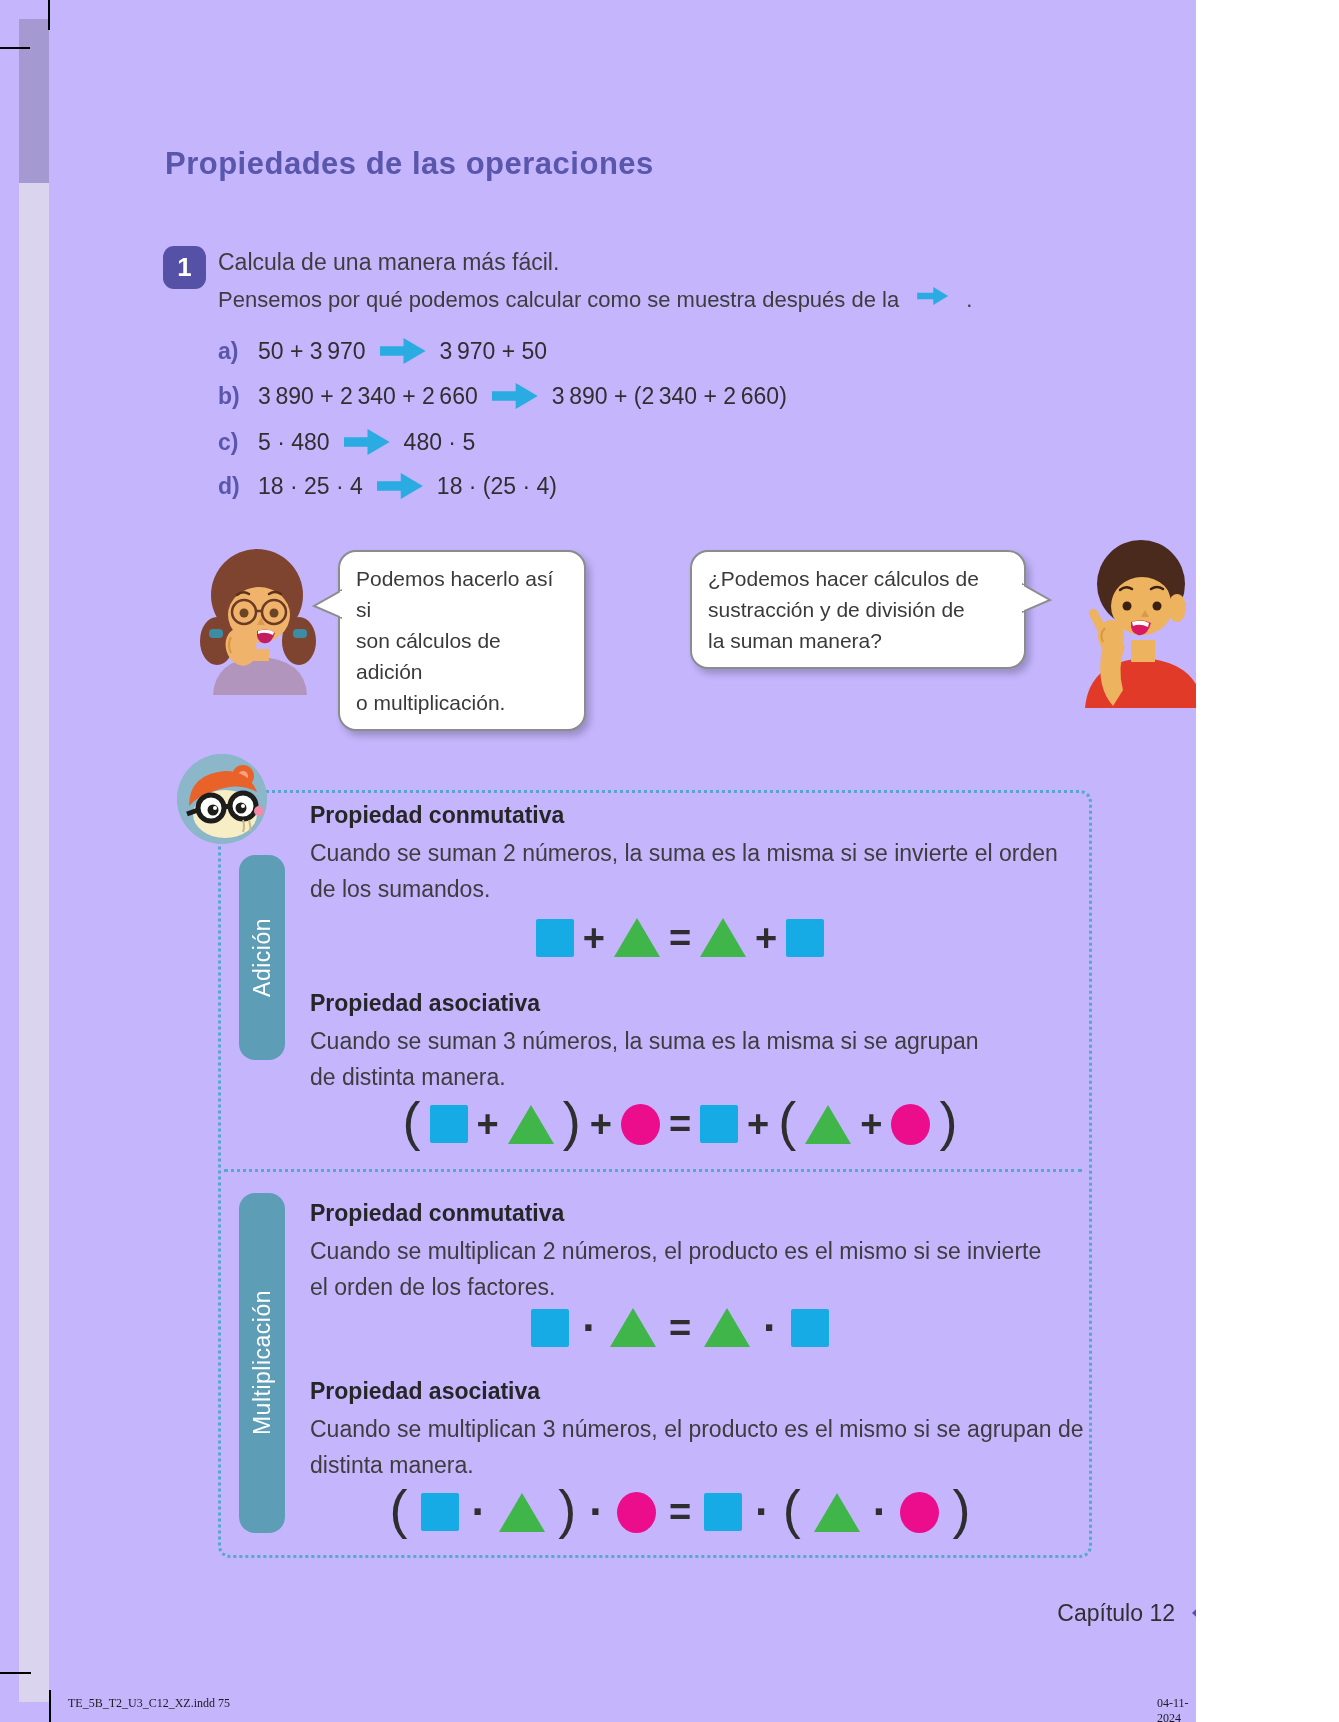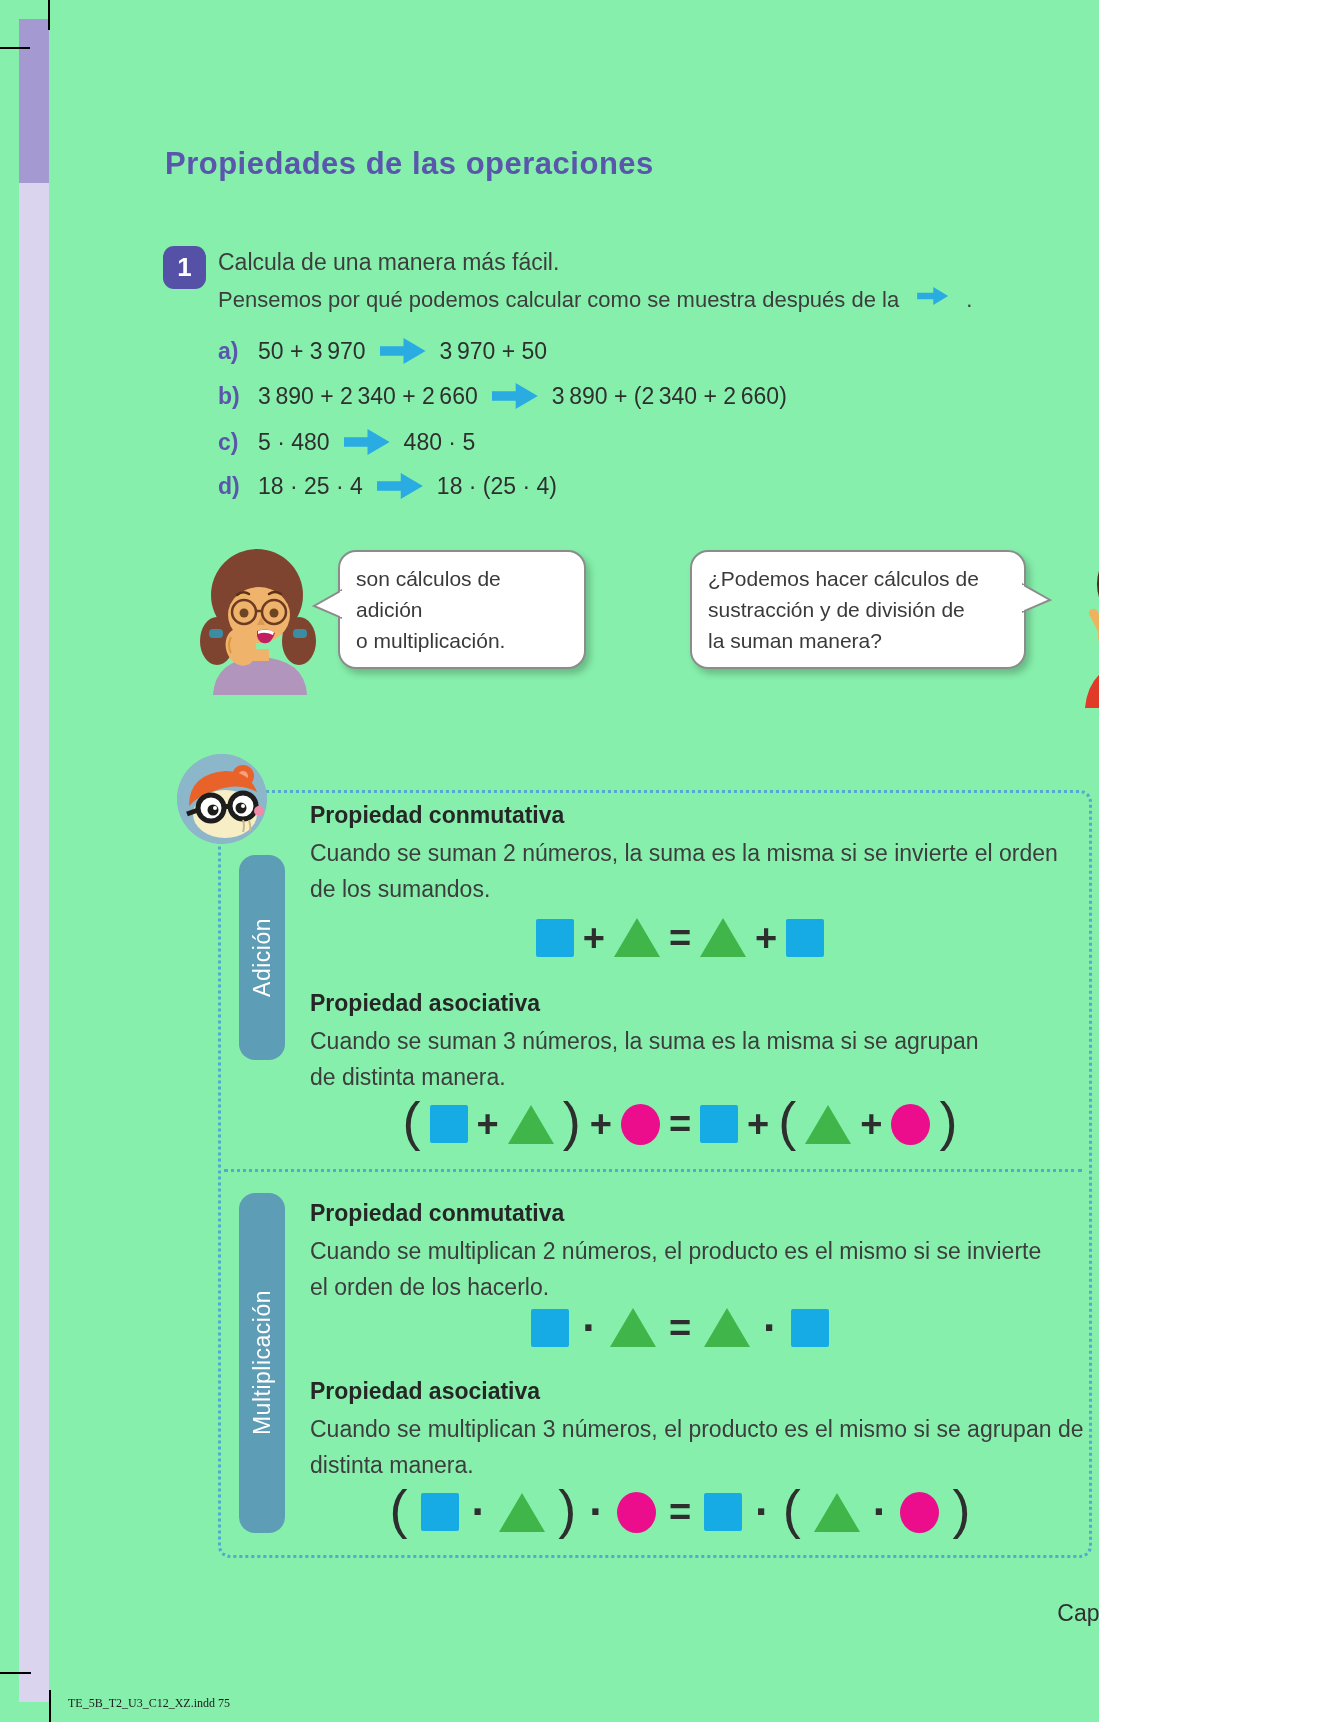--- a/index.html
+++ b/index.html
@@ -1,16 +1,16 @@
 <!DOCTYPE html>
 <html><head>
 <meta charset="utf-8">
 <style>
   html,body{margin:0;padding:0;background:#ffffff;}
-  #page{position:relative;width:1099px;height:1722px;background:#86efac;overflow:hidden;
+  #page{position:relative;width:1196px;height:1722px;background:#c4b5fd;overflow:hidden;
         font-family:"Liberation Sans",sans-serif;color:#3d3d3d;}
 
   
   .bar-dark{position:absolute;left:19px;top:19px;width:30px;height:164px;background:#a49ad1;}
   .bar-light{position:absolute;left:19px;top:183px;width:30px;height:1519px;background:#dad4ef;}
 
   
   .crop{position:absolute;background:#000;}
 
   
@@ -140,20 +140,21 @@
     <path d="M75,86 q9,-3 16,1 l-1,3 q-8,-4 -15,-1 Z" fill="#ffffff"></path>
     <ellipse cx="58" cy="102" rx="15" ry="19" fill="#f0b36b" transform="rotate(-18 58 102)"></ellipse>
     <path d="M48,92 q-4,8 0,16" fill="none" stroke="#d9973f" stroke-width="2"></path>
   </svg>
 
   <div class="bubble" style="left:338px;top:550px;width:212px;">
     <svg class="tail" style="left:-28px;top:32px;" viewBox="0 0 30 40">
       <path d="M30 6 L2 22 L30 34 Z" fill="#ffffff" stroke="#8c8c8c" stroke-width="2"></path>
       <rect x="28" y="7" width="4" height="26" fill="#ffffff"></rect>
     </svg>
+    <div>Podemos hacerlo así si</div>
     <div>son cálculos de adición</div>
     <div>o multiplicación.</div>
   </div>
 
   <div class="bubble" style="left:690px;top:550px;width:300px;">
     <svg class="tail" style="right:-28px;top:26px;" viewBox="0 0 30 40">
       <path d="M0 6 L28 22 L0 34 Z" fill="#ffffff" stroke="#8c8c8c" stroke-width="2"></path>
       <rect x="-2" y="7" width="4" height="26" fill="#ffffff"></rect>
     </svg>
     <div>¿Podemos hacer cálculos de</div>
@@ -241,21 +242,21 @@
       <span class="op">+</span>
       <span class="paren">(</span>
       <span class="shape-tri"></span>
       <span class="op">+</span>
       <span class="shape-ci"></span>
       <span class="paren">)</span>
     </div>
 
   <div class="phead" style="top:1200px;">Propiedad conmutativa</div>
   <div class="pline" style="top:1238px;">Cuando se multiplican 2 números, el producto es el mismo si se invierte</div>
-  <div class="pline" style="top:1274px;">el orden de los hacerlo.</div>
+  <div class="pline" style="top:1274px;">el orden de los factores.</div>
   <div class="eq wide" style="top:1308px;">
       <span class="shape-sq"></span>
       <span class="dot">·</span>
       <span class="shape-tri"></span>
       <span class="op">=</span>
       <span class="shape-tri"></span>
       <span class="dot">·</span>
       <span class="shape-sq"></span>
     </div>
 

